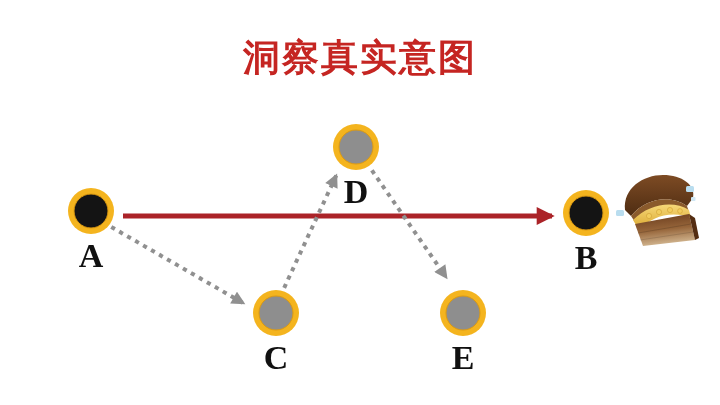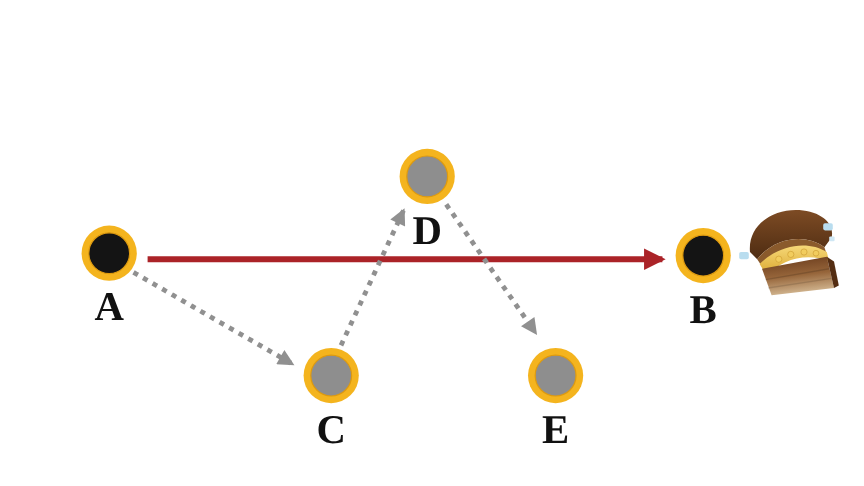--- a/index.html
+++ b/index.html
@@ -27,20 +27,21 @@
   .node-label{
     font-family:"Liberation Serif", serif;
     font-weight:bold;
     font-size:34px;
   }
 </style>
 </head>
 <body>
 
 <div class="stage" style="background: rgb(255, 255, 255);">
+  <h1 class="title" style="color: rgb(197, 37, 34);">洞察真实意图</h1>
 
   <svg id="diagram-svg" class="diagram-svg" viewBox="0 0 720 405">
     <defs>
       <marker id="arrowhead-red" viewBox="0 0 10 10" refX="8.5" refY="5" markerWidth="4" markerHeight="3.6" orient="auto">
         <path d="M0,0 L10,5 L0,10 Z" fill="#AB2328"></path>
       </marker>
       <marker id="arrowhead-gray" viewBox="0 0 10 10" refX="8" refY="5" markerWidth="3.6" markerHeight="3.4" orient="auto">
         <path d="M0,0 L10,5 L0,10 Z" fill="#909090"></path>
       </marker>
       <linearGradient id="gLid" x1="0" y1="0" x2="0" y2="1">

